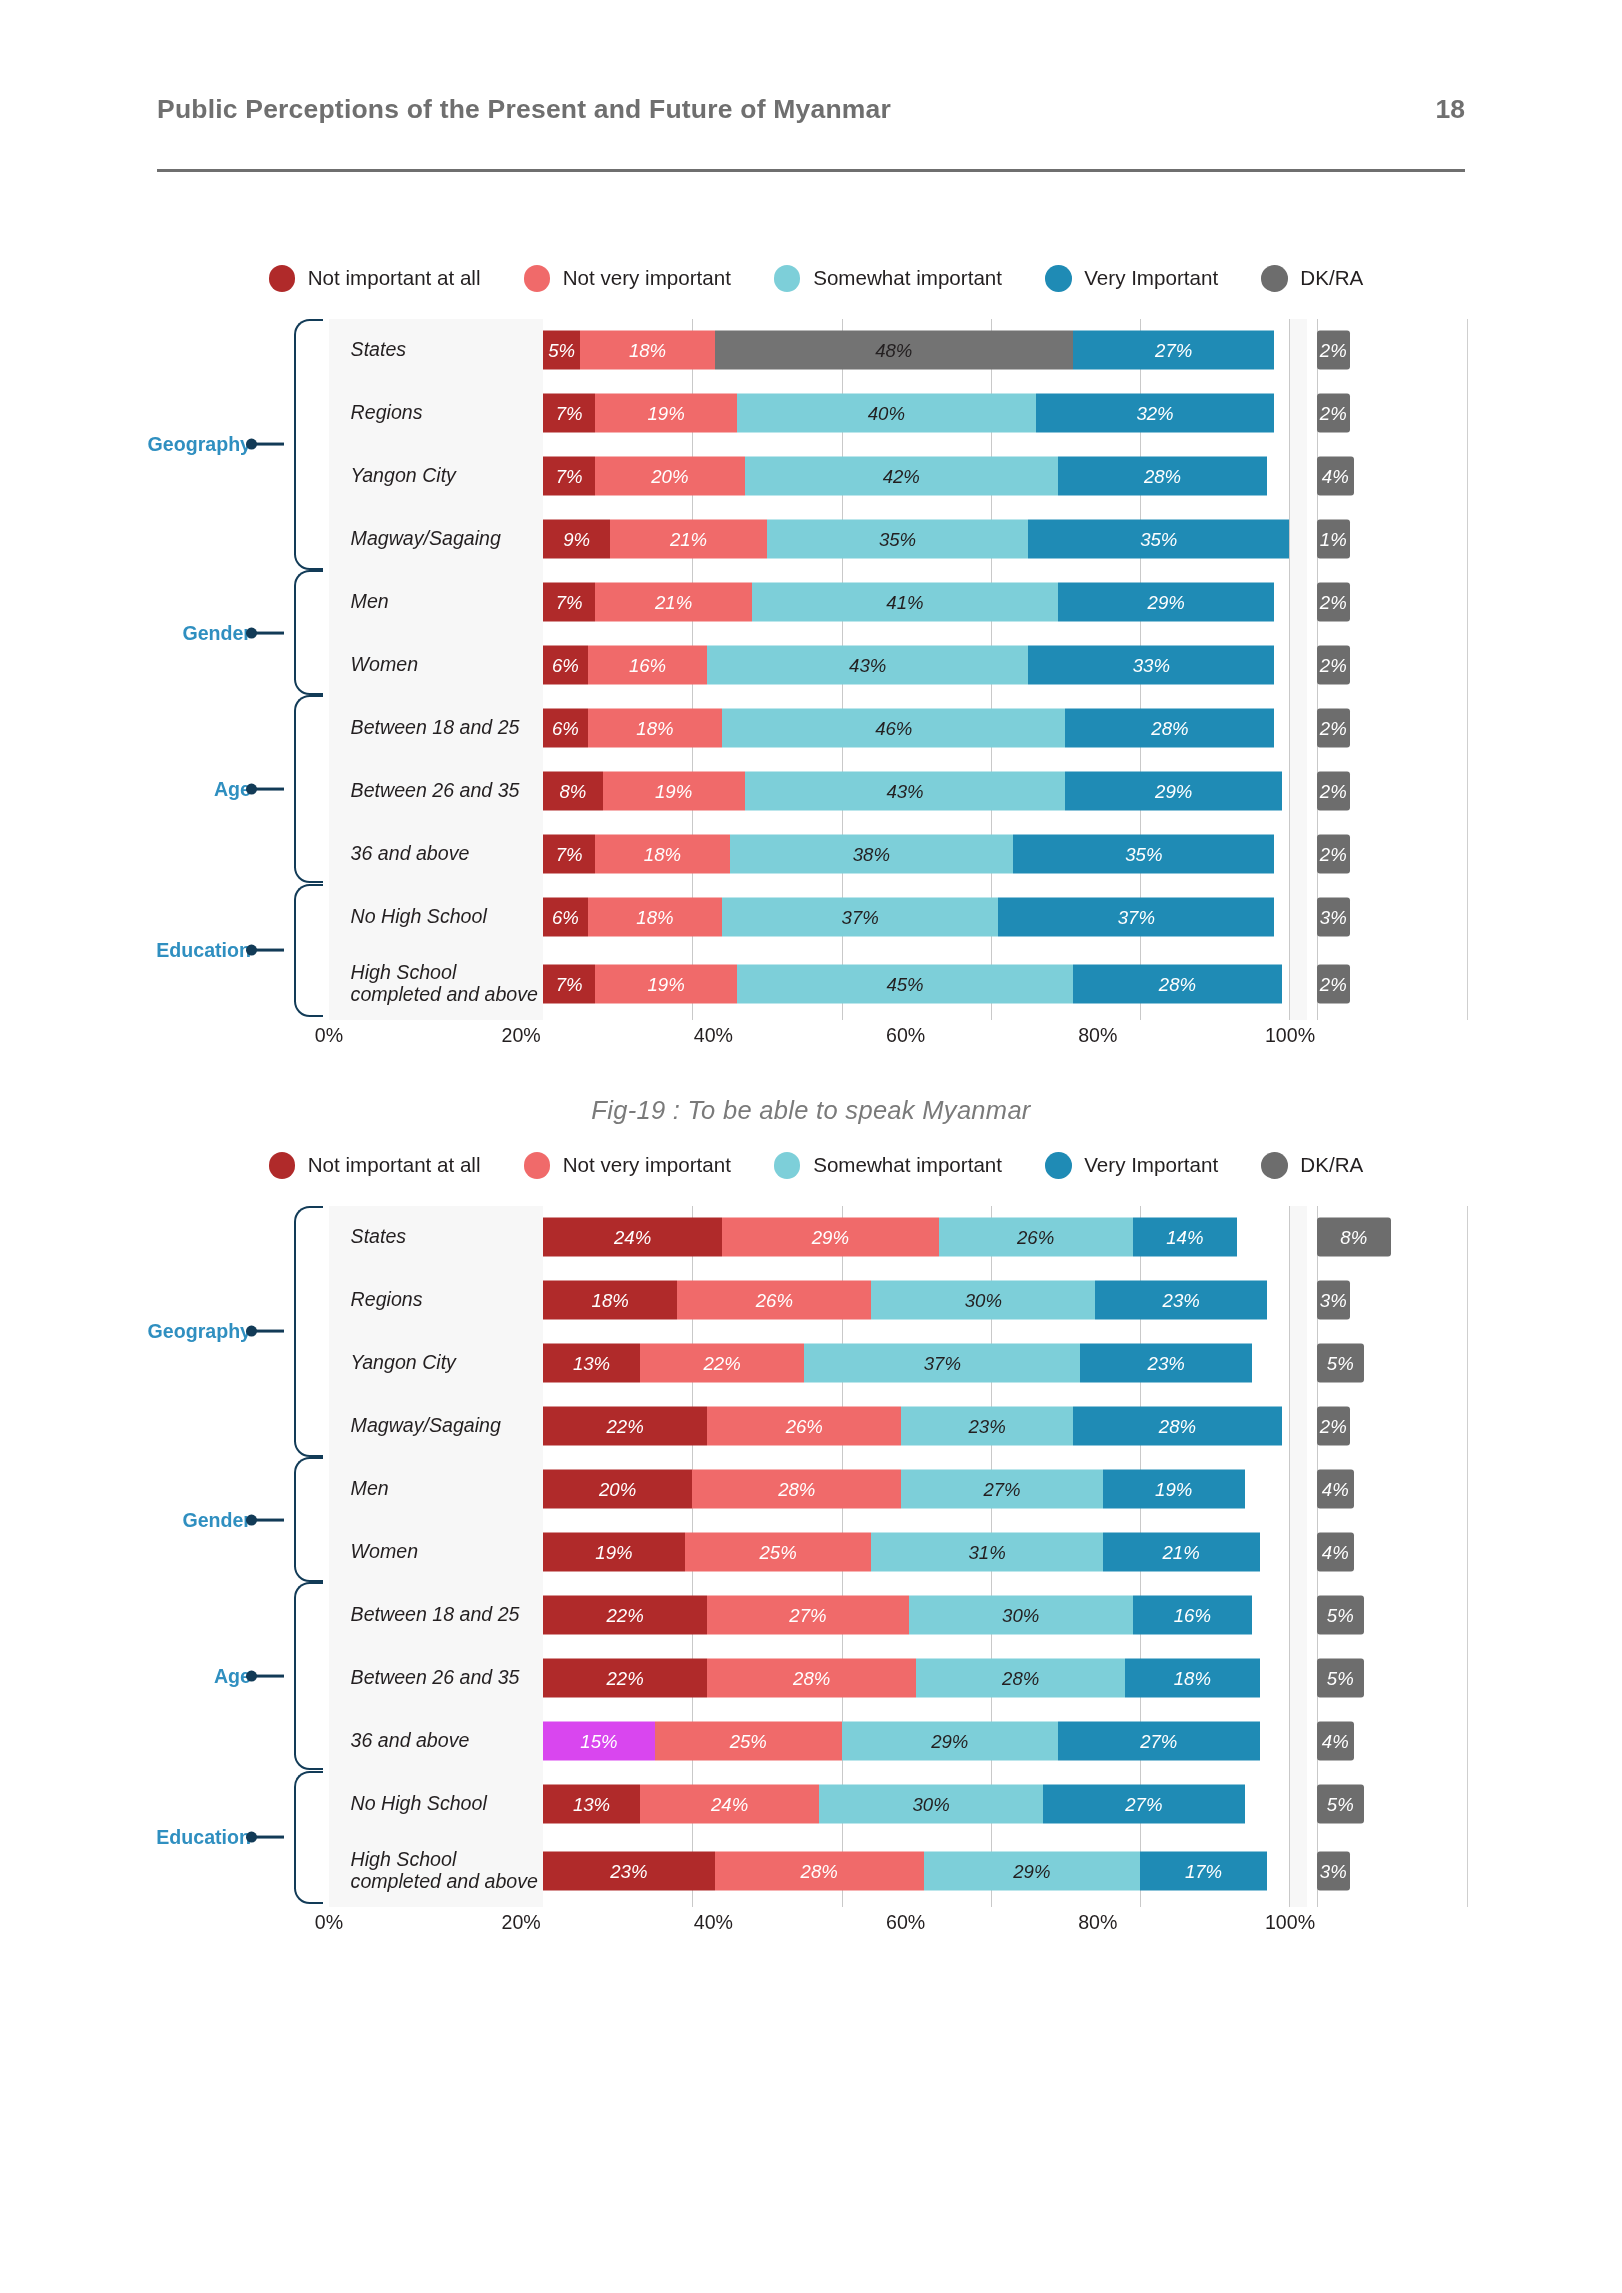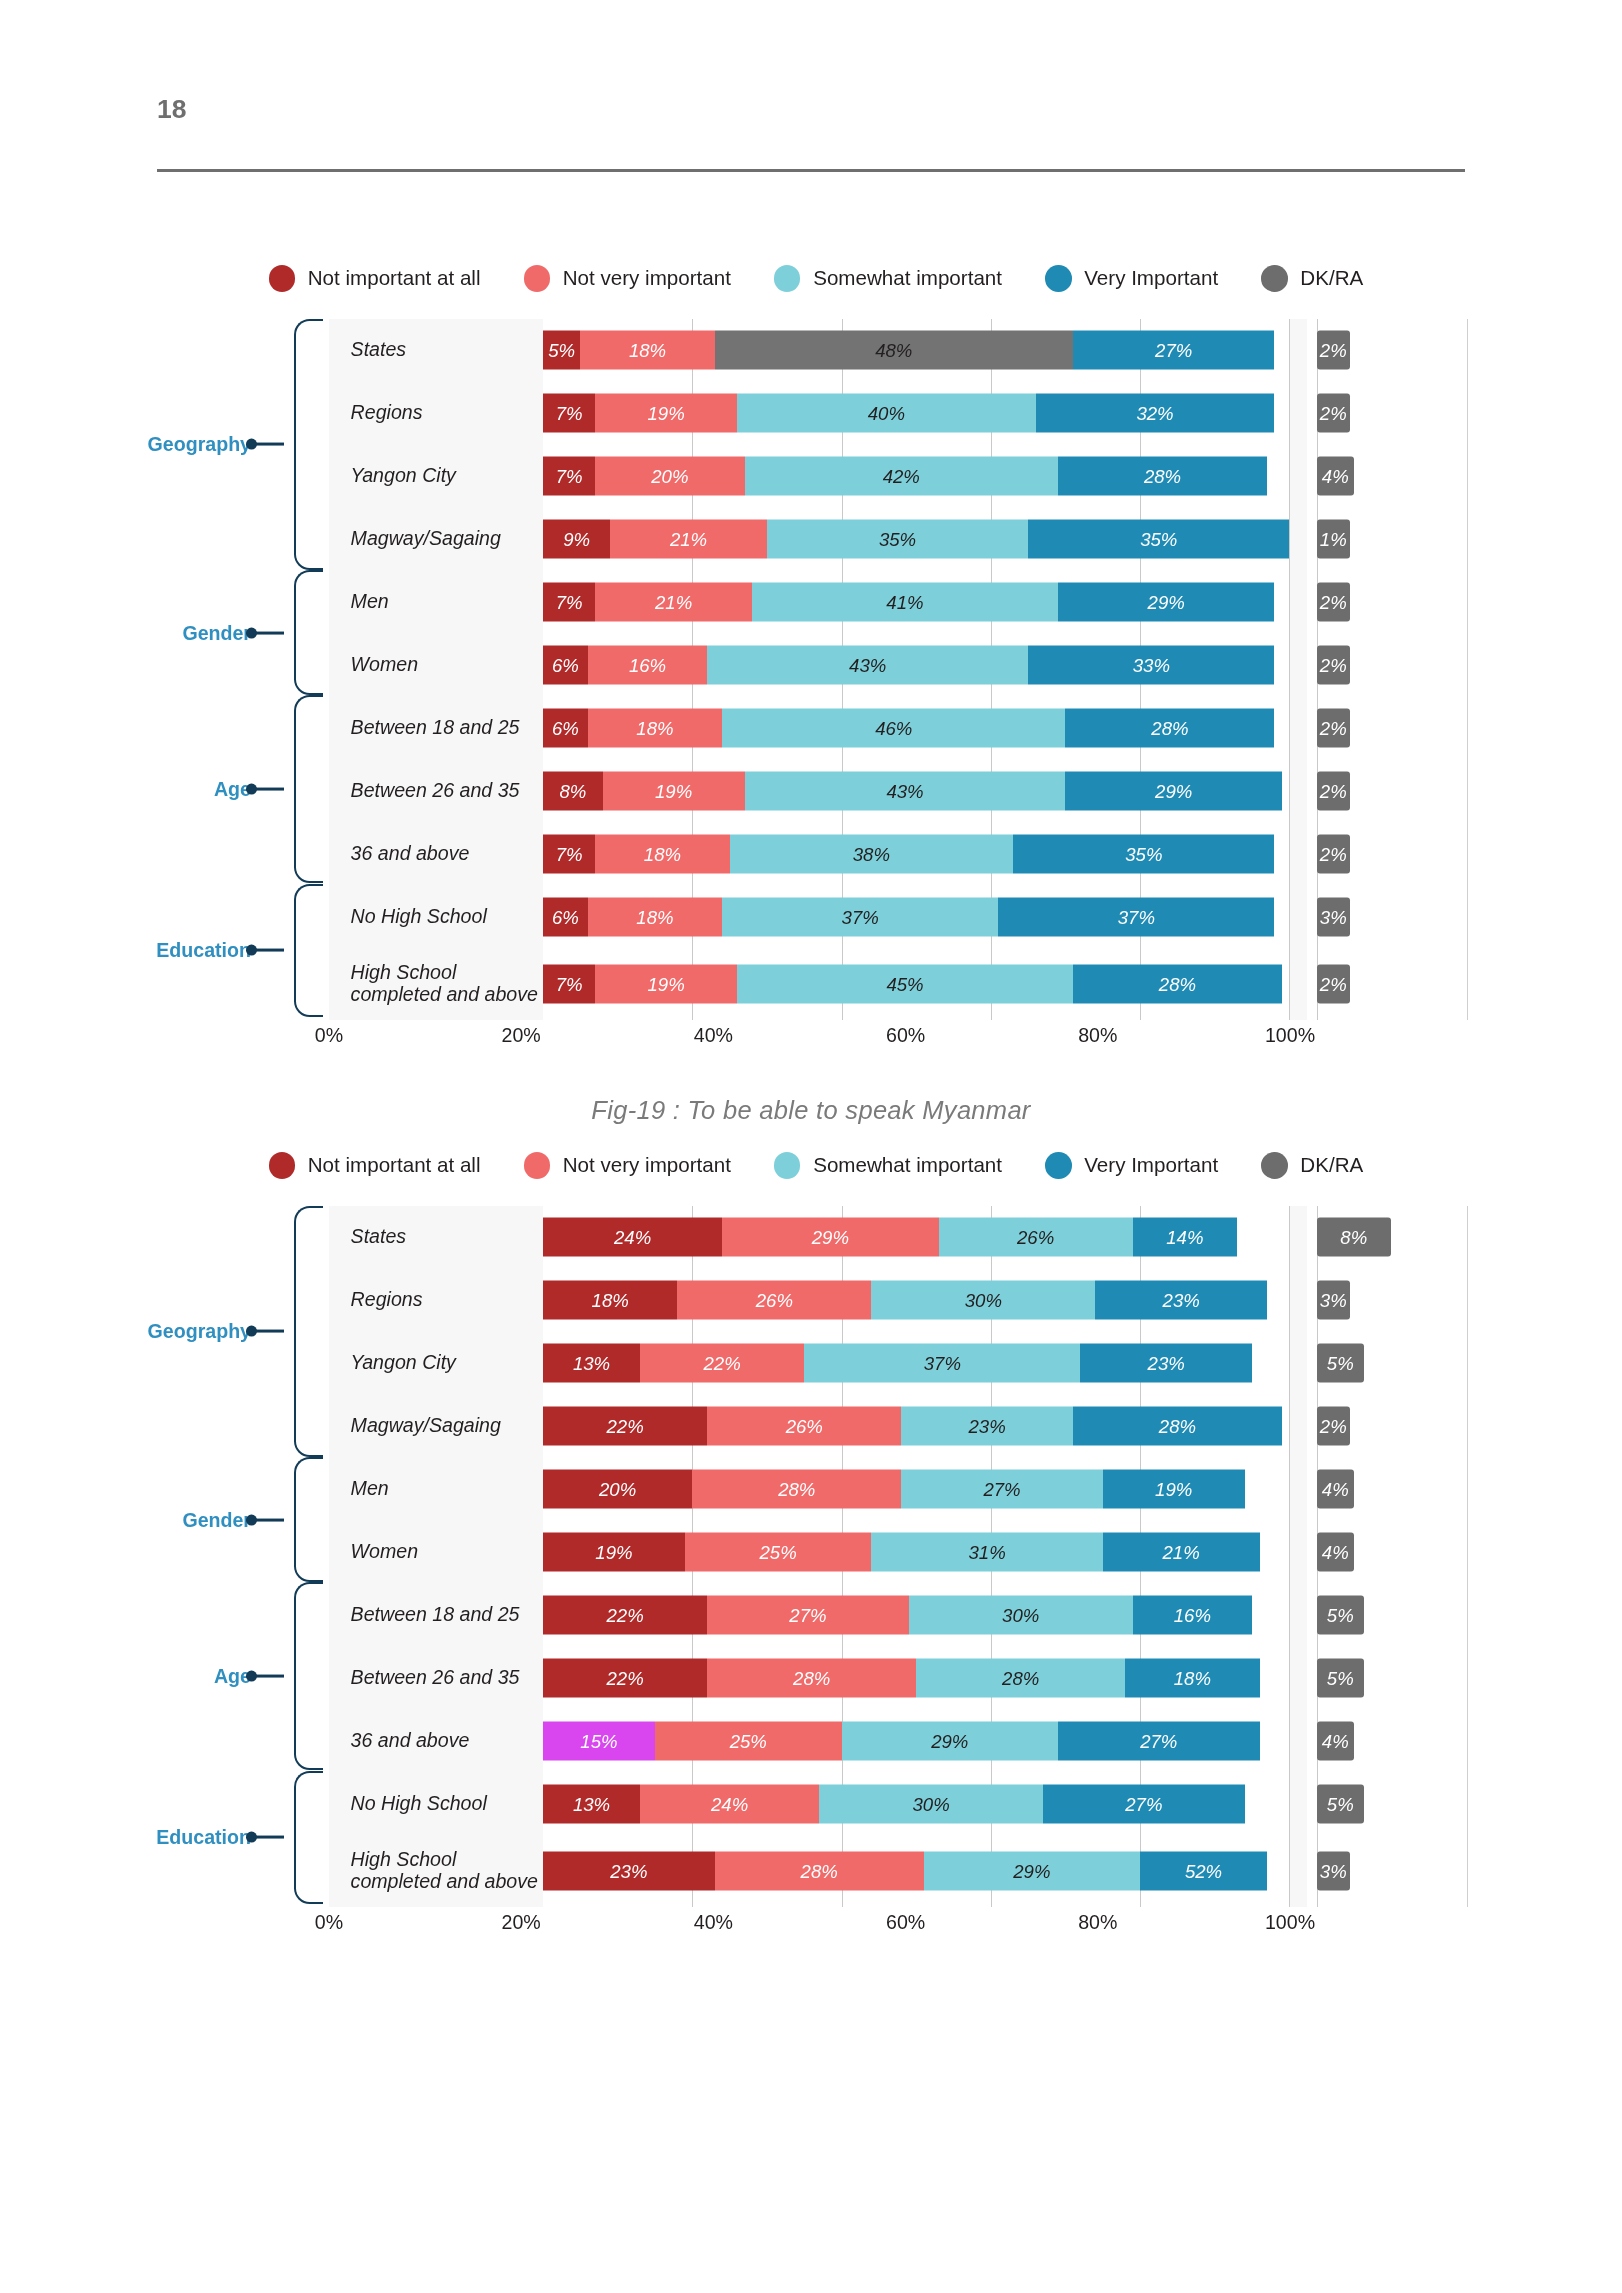--- a/index.html
+++ b/index.html
@@ -289,20 +289,21 @@
     font-style: italic;
     color: #7a7a7a;
     margin-top: 43px;
     letter-spacing: 0.3px;
   }
 </style>
 </head>
 <body>
 
 <div class="page-header">
+  <div class="title">Public Perceptions of the Present and Future of Myanmar</div>
   <div class="pagenum">18</div>
 </div>
 <div class="header-rule"></div>
 
 <div class="figure" id="figure-1">
   <div class="legend" id="legend-0">
       <div class="legend-item">
         <span class="legend-dot" style="background: rgb(176, 42, 42);"></span>
         <span class="legend-label">Not important at all</span>
       </div>
@@ -904,21 +905,21 @@
                   <div class="gridline" style="left: 20%;"></div>
                   <div class="gridline" style="left: 40%;"></div>
                   <div class="gridline" style="left: 60%;"></div>
                   <div class="gridline" style="left: 80%;"></div>
                   <div class="gridline" style="left: 100%;"></div>
                 </div>
                 <div class="bar-track">
                   <div class="seg" style="width: 23%; background: rgb(176, 42, 42);">23%</div>
                   <div class="seg" style="width: 28%; background: rgb(240, 106, 106);">28%</div>
                   <div class="seg dark-text" style="width: 29%; background: rgb(125, 207, 217);">29%</div>
-                  <div class="seg" style="width: 17%; background: rgb(31, 139, 181);">52%</div>
+                  <div class="seg" style="width: 17%; background: rgb(31, 139, 181);">17%</div>
                 </div>
               </div>
               <div class="dk-gap"></div>
               <div class="dk-area">
                 <div class="dk-axis"></div>
                 <div class="dk-bar" style="width: 33px; background: rgb(109, 109, 109);">3%</div>
               </div>
             </div>
           </div>
         <div class="panel-right-edge"></div>

